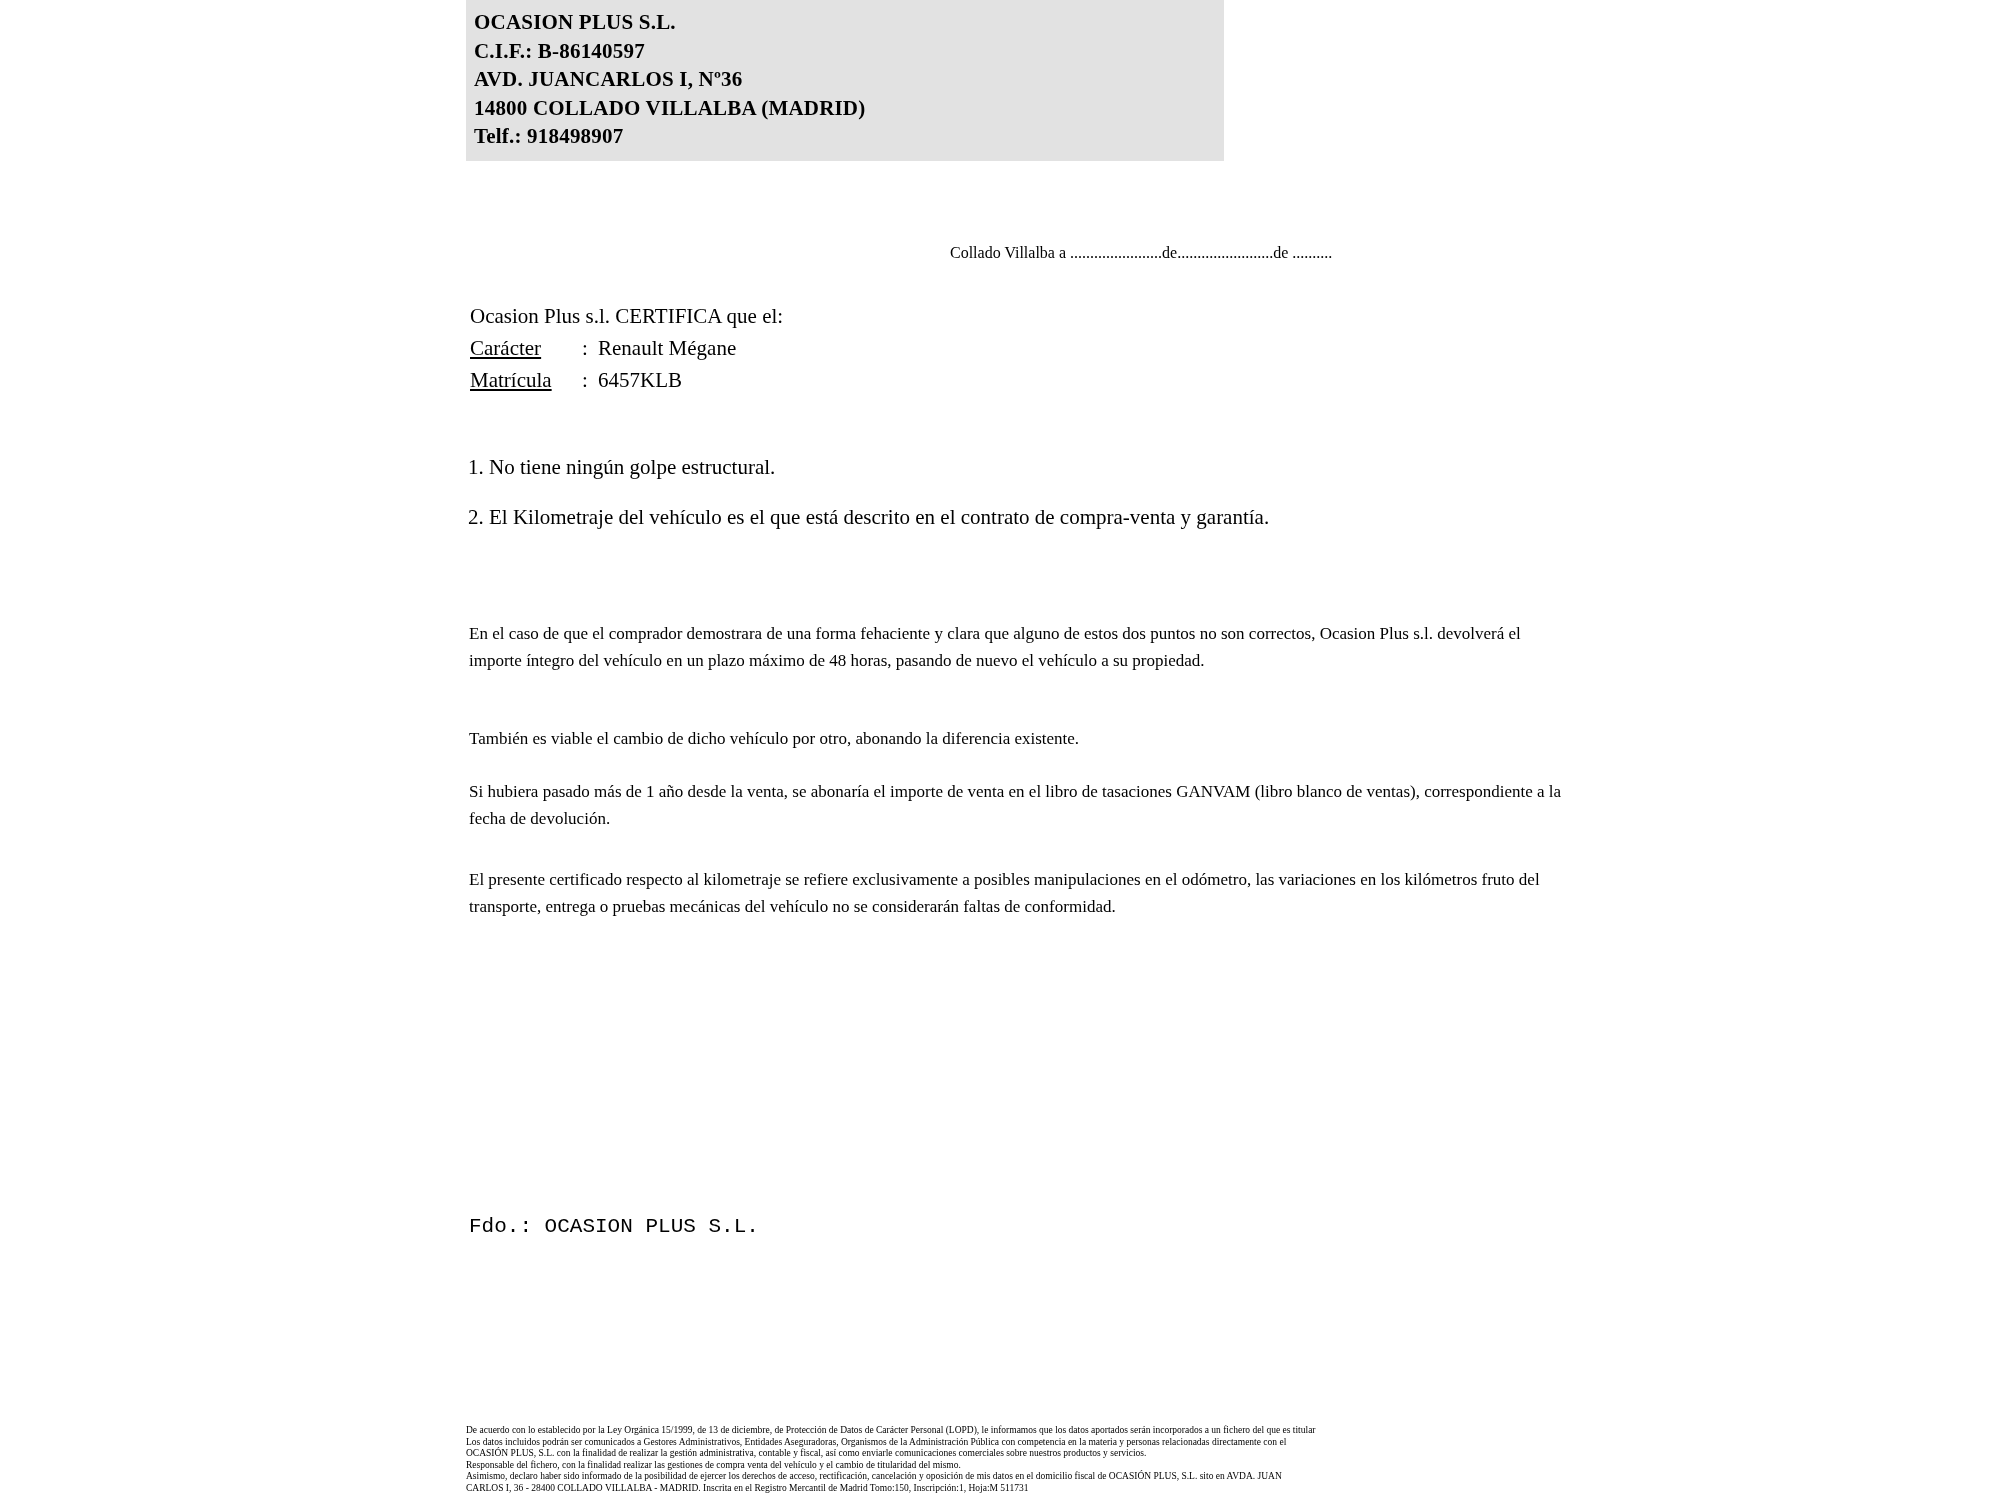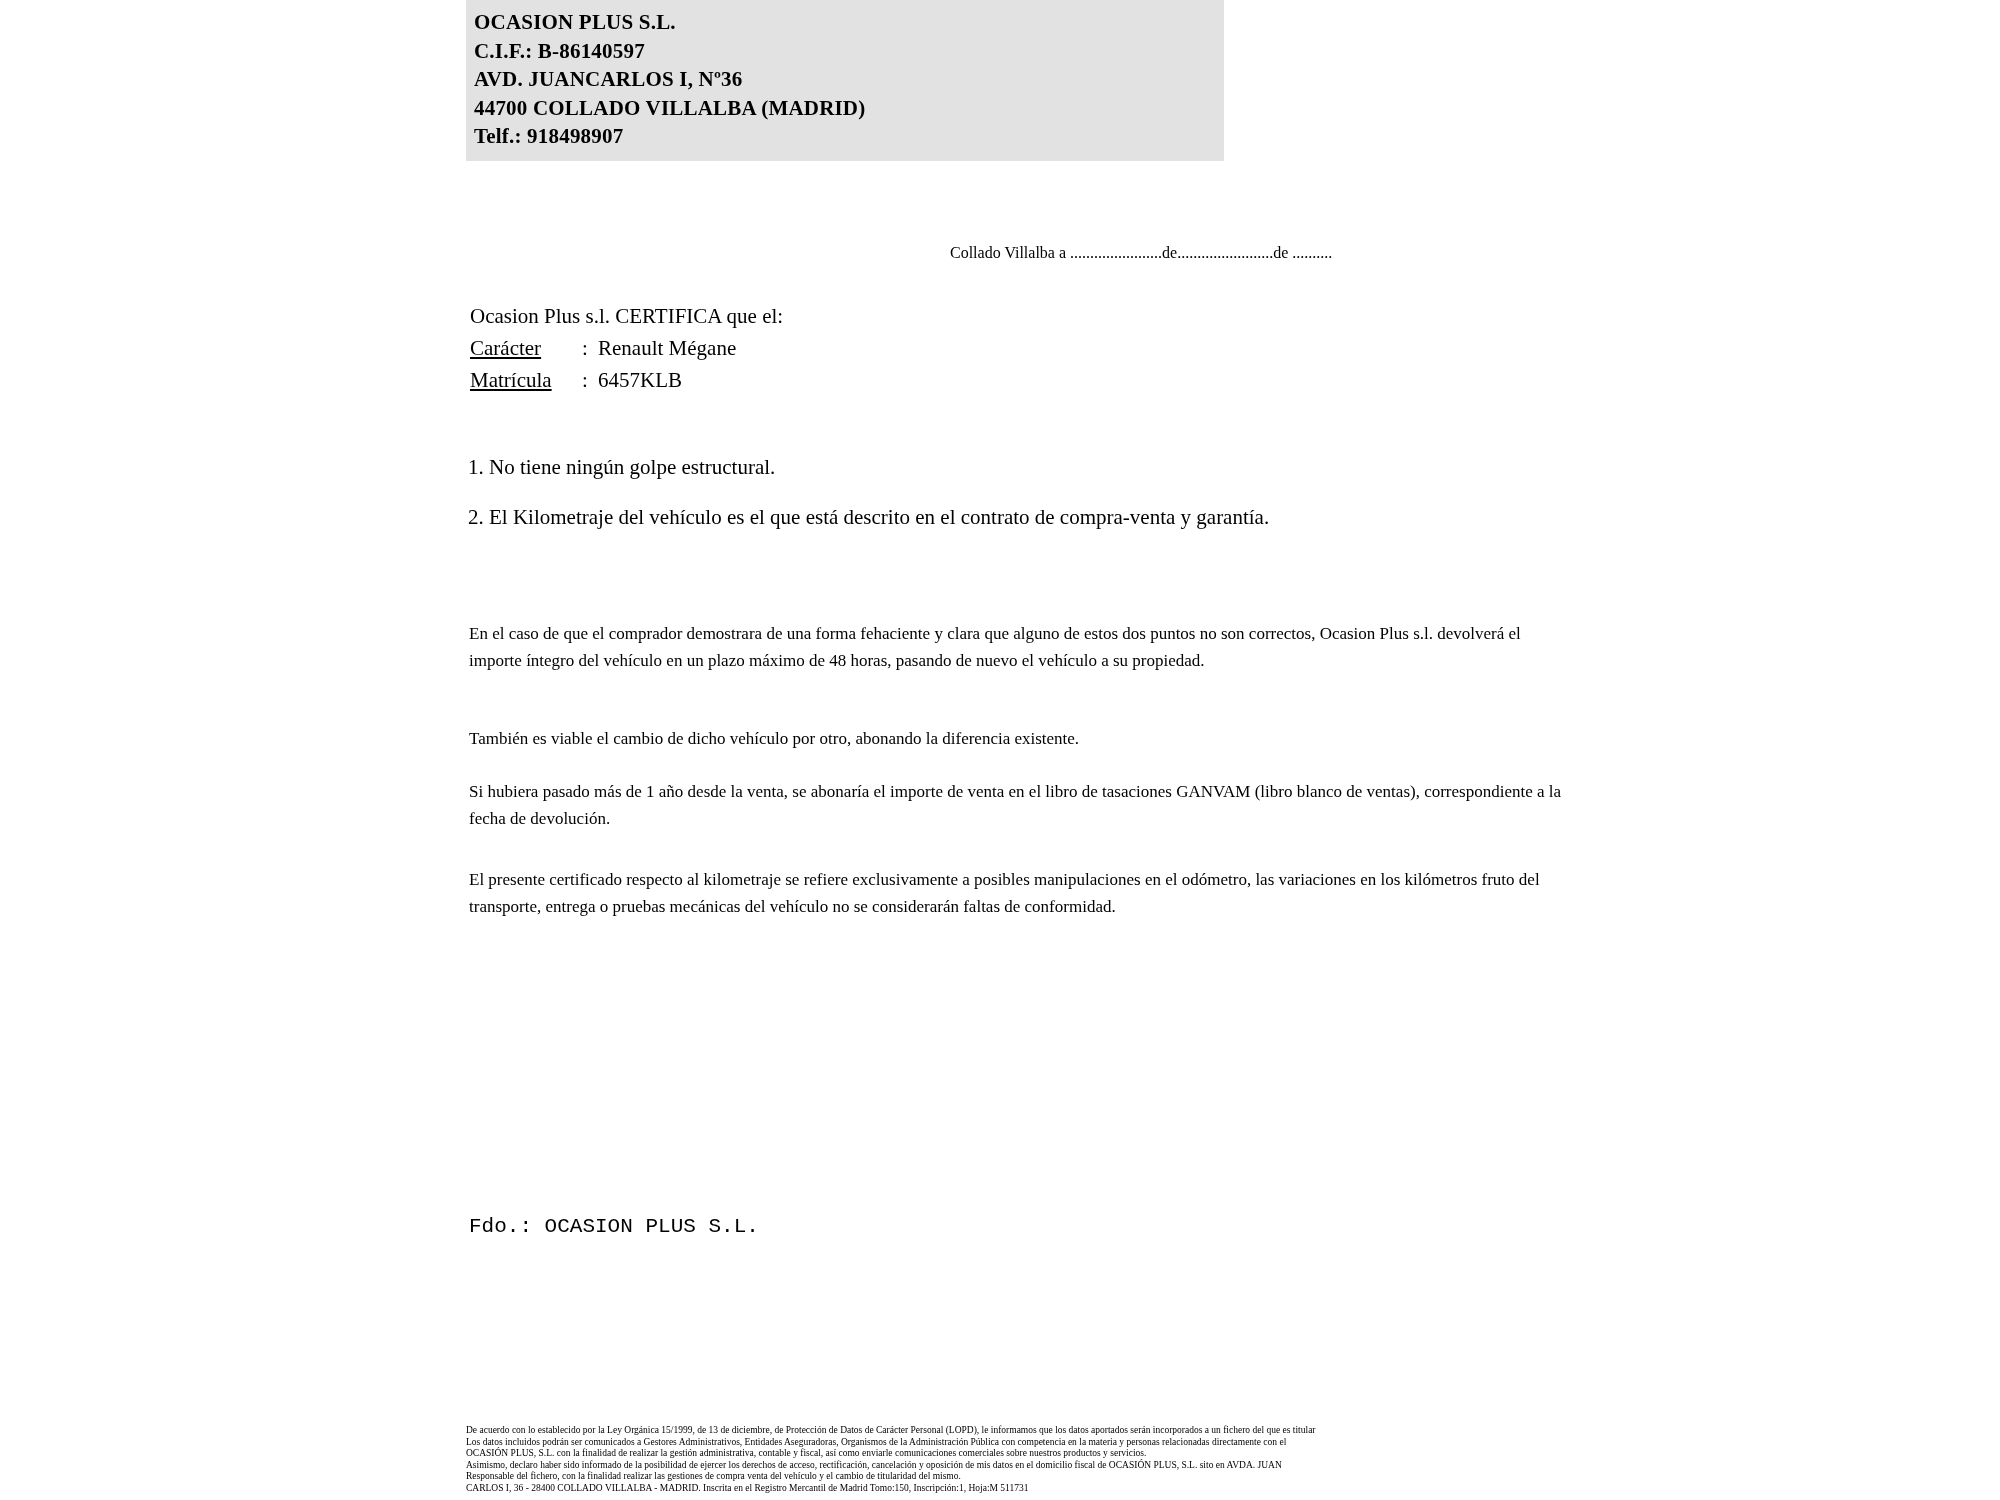--- a/index.html
+++ b/index.html
@@ -123,21 +123,21 @@
 </style>
 </head>
 <body>
 
 <div class="page">
 
   <div class="letterhead">
     <div>OCASION PLUS S.L.</div>
     <div>C.I.F.: B-86140597</div>
     <div>AVD. JUANCARLOS I, Nº36</div>
-    <div>44700 COLLADO VILLALBA (MADRID)</div>
+    <div>14800 COLLADO VILLALBA (MADRID)</div>
     <div>Telf.: 918498907</div>
   </div>
 
   <div class="dateline">Collado Villalba a .......................de........................de ..........</div>
 
   <div class="certifies">
     <div>Ocasion Plus s.l. CERTIFICA que el:</div>
     <div class="kv">
       <span class="k">Carácter</span>
       <span class="sep">:</span>
@@ -157,18 +157,18 @@
   <div class="para p2">También es viable el cambio de dicho vehículo por otro, abonando la diferencia existente.</div>
   <div class="para p3">Si hubiera pasado más de 1 año desde la venta, se abonaría el importe de venta en el libro de tasaciones GANVAM (libro blanco de ventas), correspondiente a la fecha de devolución.</div>
   <div class="para p4">El presente certificado respecto al kilometraje se refiere exclusivamente a posibles manipulaciones en el odómetro, las variaciones en los kilómetros fruto del transporte, entrega o pruebas mecánicas del vehículo no se considerarán faltas de conformidad.</div>
 
   <div class="signature">Fdo.: OCASION PLUS S.L.</div>
 
   <div class="legal">
     <p>De acuerdo con lo establecido por la Ley Orgánica 15/1999, de 13 de diciembre, de Protección de Datos de Carácter Personal (LOPD), le informamos que los datos aportados serán incorporados a un fichero del que es titular</p>
     <p>Los datos incluidos podrán ser comunicados a Gestores Administrativos, Entidades Aseguradoras, Organismos de la Administración Pública con competencia en la materia y personas relacionadas directamente con el</p>
     <p>OCASIÓN PLUS, S.L. con la finalidad de realizar la gestión administrativa, contable y fiscal, así como enviarle comunicaciones comerciales sobre nuestros productos y servicios.</p>
+    <p>Responsable del fichero, con la finalidad realizar las gestiones de compra venta del vehículo y el cambio de titularidad del mismo.</p>
     <p>Asimismo, declaro haber sido informado de la posibilidad de ejercer los derechos de acceso, rectificación, cancelación y oposición de mis datos en el domicilio fiscal de OCASIÓN PLUS, S.L. sito en AVDA. JUAN</p>
-    <p>Responsable del fichero, con la finalidad realizar las gestiones de compra venta del vehículo y el cambio de titularidad del mismo.</p>
     <p>CARLOS I, 36 - 28400 COLLADO VILLALBA - MADRID. Inscrita en el Registro Mercantil de Madrid Tomo:150, Inscripción:1, Hoja:M 511731</p>
   </div>
 
 </div>
 
 </body></html>

